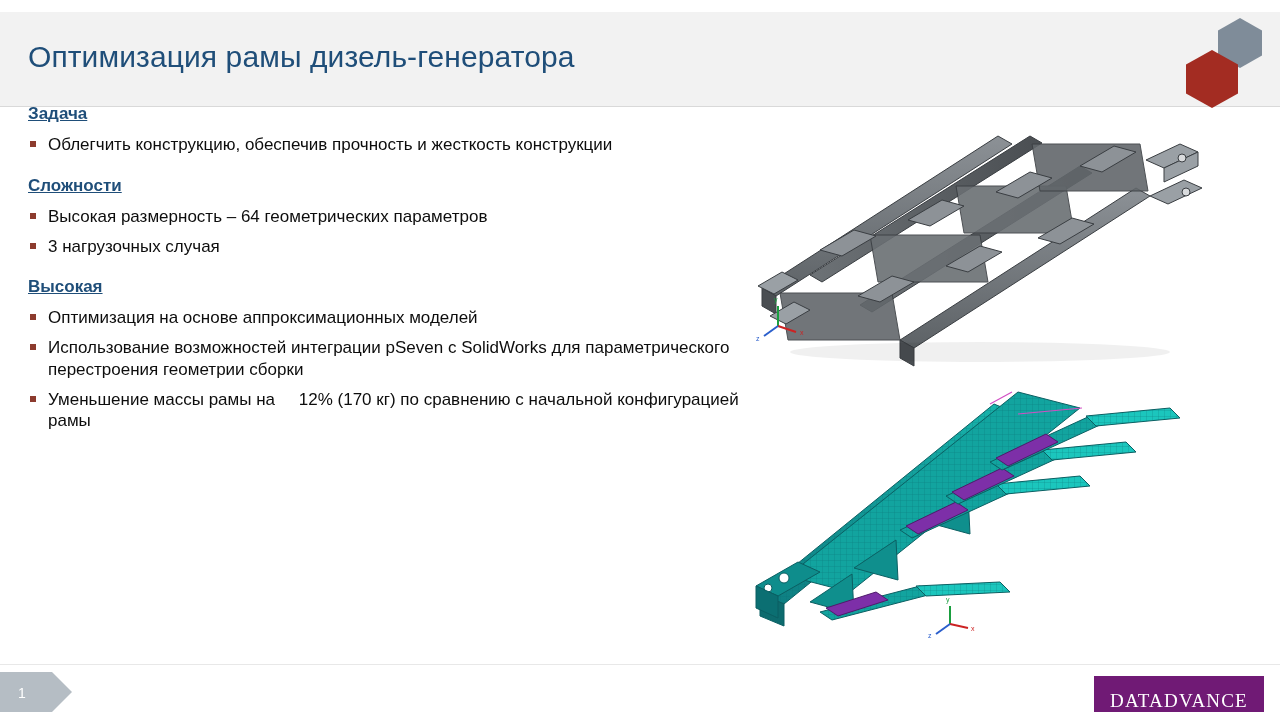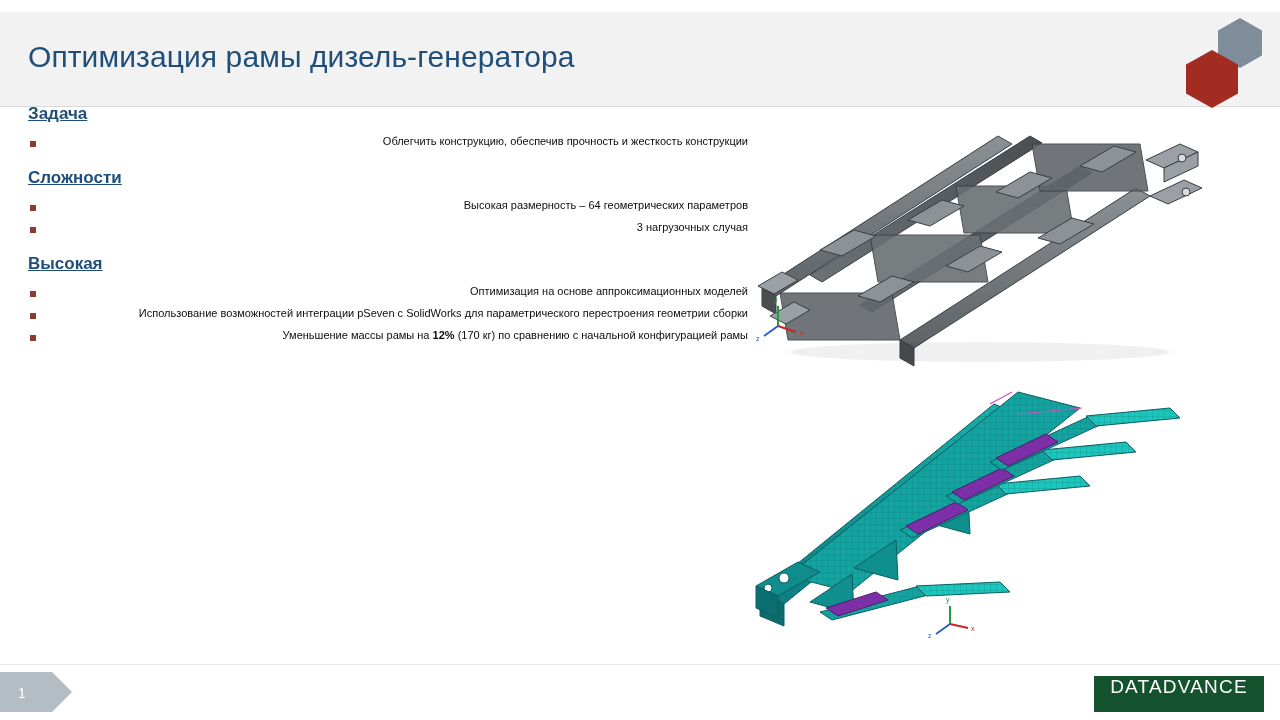--- a/index.html
+++ b/index.html
@@ -74,34 +74,33 @@
     color: #1f4e79;
     margin: 0 0 10px 0;
     text-decoration: underline;
   }
   .section-head.spaced { margin-top: 20px; }
 
   .bullet-row {
     position: relative;
     padding-left: 20px;
     margin-bottom: 8px;
-    font-size: 11px;
+    font-size: 17px;
     color: #0d0d0d;
     line-height: 1.28;
-    text-align: right;
   }
   .bullet-row .marker {
     position: absolute;
     left: 2px;
     top: 7px;
     width: 6px;
     height: 6px;
     background: #8c3b2e;
   }
-  .bullet-row b { font-weight: bold; }
+  .bullet-row b { font-weight: normal; margin-left: 19px; }
 
   
   .graphic-top {
     position: absolute;
     left: 750px;
     top: 100px;
     width: 520px;
     height: 270px;
   }
   .graphic-bottom {
@@ -138,24 +137,25 @@
     bottom: 19px;
     font-size: 14px;
     color: #ffffff;
   }
   .brand-box {
     position: absolute;
     right: 16px;
     bottom: 8px;
     width: 170px;
     height: 36px;
-    background: #14532d;
+    background: #701a75;
     display: flex;
-    align-items: flex-start;
+    align-items: flex-end;
     justify-content: center;
+    font-family: Liberation Serif, serif;
   }
   .brand-text {
     color: #ffffff;
     font-size: 19px;
     letter-spacing: 1.2px;
   }
 </style>
 </head>
 <body>
 

